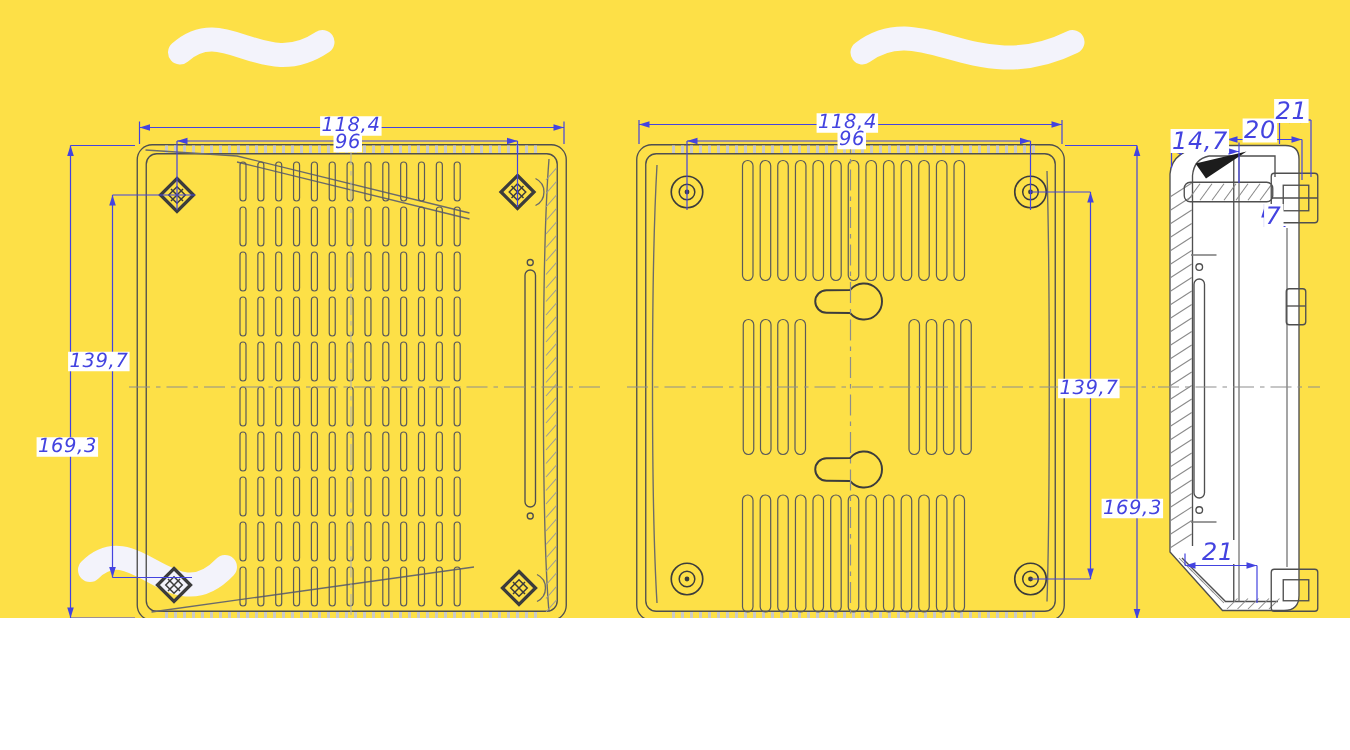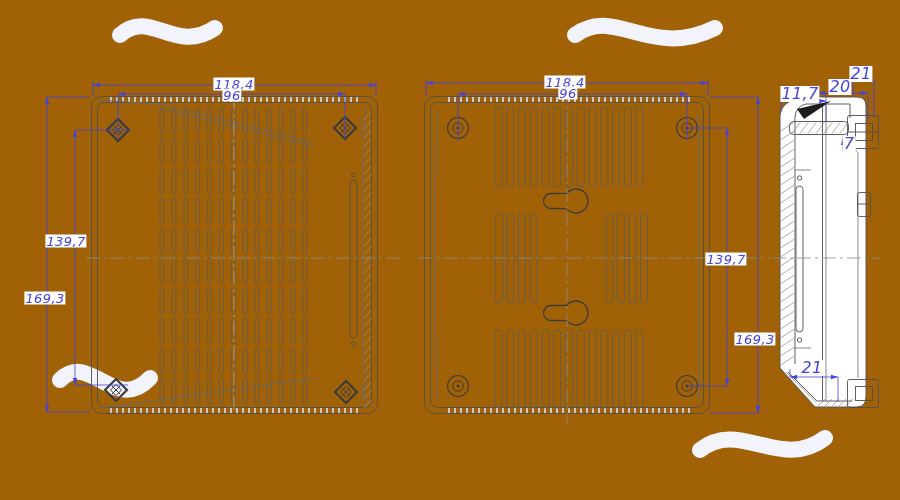--- a/index.html
+++ b/index.html
@@ -1,17 +1,17 @@
 <!DOCTYPE html>
 <html><head>
 <meta charset="utf-8">
 <style>
   html,body{margin:0;padding:0;background:#ffffff;}
   .canvas{
-    position:relative;width:900px;height:500px;background:#a16207;overflow:hidden;
+    position:relative;width:900px;height:412px;background:#fde047;overflow:hidden;
     font-family:"DejaVu Sans",sans-serif;
   }
   .canvas svg{position:absolute;left:0;top:0;}
   .dim-label{
     position:absolute;transform:translate(-50%,-50%);
     color:#4343e0;font-style:italic;font-size:13px;line-height:1;
     background:#ffffff;padding:0 1px;white-space:nowrap;letter-spacing:0.4px;
   }
   .dim-label.small{font-size:16px;}
 </style>
@@ -460,18 +460,18 @@
 <span class="dim-label" style="left:234px;top:84px">118,4</span>
 <span class="dim-label" style="left:232px;top:95px">96</span>
 <span class="dim-label" style="left:66px;top:241px">139,7</span>
 <span class="dim-label" style="left:45px;top:298px">169,3</span>
 
 <span class="dim-label" style="left:565px;top:82px">118,4</span>
 <span class="dim-label" style="left:568px;top:93px">96</span>
 <span class="dim-label" style="left:726px;top:259px">139,7</span>
 <span class="dim-label" style="left:755px;top:339px">169,3</span>
 
-<span class="dim-label small" style="left:800px;top:94px">11,7</span>
+<span class="dim-label small" style="left:800px;top:94px">14,7</span>
 <span class="dim-label small" style="left:840px;top:87px">20</span>
 <span class="dim-label small" style="left:861px;top:74px">21</span>
 <span class="dim-label small" style="left:849px;top:144px">7</span>
 <span class="dim-label small" style="left:812px;top:368px">21</span>
 </div>
 
 </body></html>

